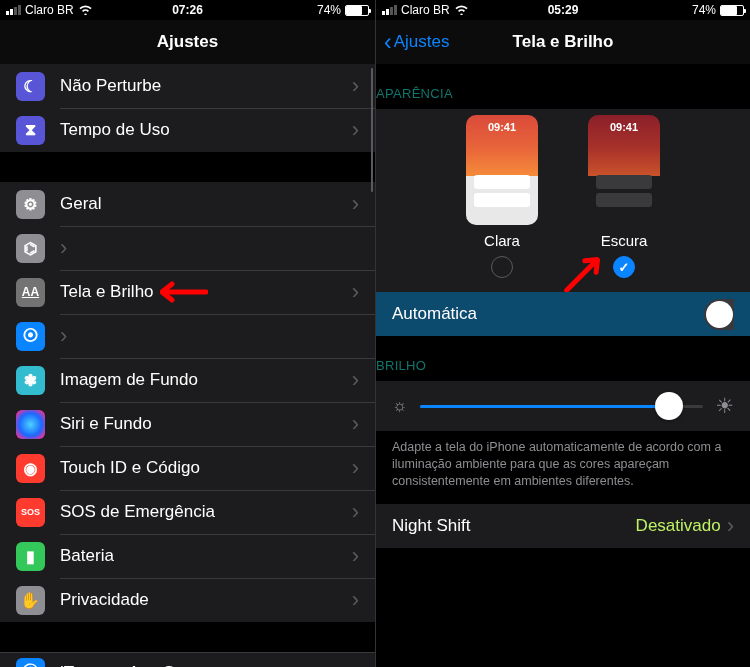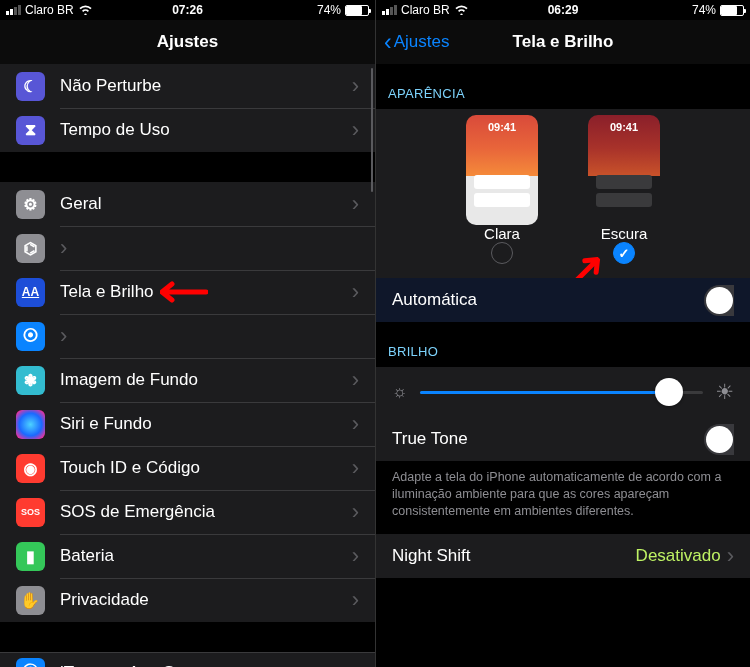--- a/index.html
+++ b/index.html
@@ -34,33 +34,33 @@
   .row.no-icon + .row::before,
   .row.no-icon::before { left:16px; }
   .icon { width:29px; height:29px; border-radius:6px; margin-right:15px; display:flex; align-items:center; justify-content:center; font-size:16px; font-weight:600; flex:none; }
   .label { flex:1; font-size:17px; }
   .arrow { color:#5a5a5e; font-size:22px; font-weight:300; }
   .detail { color:#bef264; font-size:17px; margin-right:6px; }
   .row.partial { height:40px; border-top:0.5px solid #3a3a3c; }
   .row.partial .label { color:#fff; }
 
   
-  .section-h { font-size:13px; color:#7dd3fc; padding:22px 12px 8px; text-transform:uppercase; letter-spacing:0.3px; }
+  .section-h { font-size:13px; color:#0f766e; padding:22px 0 8px; text-transform:uppercase; letter-spacing:0.3px; }
   .footer-txt { font-size:12.5px; color:#8e8e93; padding:8px 16px 14px; line-height:1.35; }
 
   
   .scrollind { position:absolute; right:2px; top:68px; width:2.5px; height:124px; background:#5a5a5e; border-radius:2px; }
 
   
   .redarrow { position:absolute; width:48px; height:24px; pointer-events:none; }
   .redarrow svg { width:100%; height:100%; }
 
   
   .appear { display:flex; gap:50px; justify-content:center; padding:6px 0 14px; background:#1c1c1e; }
-  .opt { display:flex; flex-direction:column; align-items:center; }
+  .opt { display:flex; flex-direction:column; align-items:center; gap:7px; }
   .mock { width:72px; height:110px; border-radius:10px; position:relative; overflow:hidden; background:#000; }
   .mock.light { background:linear-gradient(180deg,#d94a3a 0%,#e8653a 30%,#f58a3a 55%,#e8e8e8 55%,#e8e8e8 100%); }
   .mock.dark  { background:linear-gradient(180deg,#8a1f2a 0%,#a8322a 30%,#c8522a 55%,#1c1c1e 55%,#1c1c1e 100%); }
   .mock .t { position:absolute; top:6px; left:0; right:0; text-align:center; font-size:11px; font-weight:600; color:#fff; }
   .mock .blk { position:absolute; top:60px; left:8px; right:8px; height:14px; border-radius:3px; }
   .mock.light .blk { background:#fff; }
   .mock.dark .blk { background:#3a3a3c; }
   .mock .blk2 { position:absolute; top:78px; left:8px; right:8px; height:14px; border-radius:3px; }
   .mock.light .blk2 { background:#fff; }
   .mock.dark .blk2 { background:#3a3a3c; }
@@ -78,21 +78,21 @@
   
   .slider-row { height:50px; display:flex; align-items:center; padding:0 16px; gap:12px; background:#1c1c1e; }
   .sun { color:#8e8e93; font-size:17px; }
   .track { flex:1; height:3px; background:#3a3a3c; border-radius:2px; position:relative; }
   .track .fill { position:absolute; left:0; top:0; bottom:0; background:#0a84ff; border-radius:2px; }
   .track .knob { position:absolute; top:50%; width:28px; height:28px; border-radius:50%; background:#fff; transform:translate(-50%,-50%); box-shadow:0 1px 3px rgba(0,0,0,0.4); }
 
   
   .ic-moon   { background:#5856d6; } .ic-hour { background:#5856d6; }
   .ic-gear   { background:#8e8e93; } .ic-cc   { background:#8e8e93; }
-  .ic-disp   { background:#1d4ed8;text-decoration:underline; } .ic-acc  { background:#0a84ff; }
+  .ic-disp   { background:#737373;text-decoration:underline; } .ic-acc  { background:#0a84ff; }
   .ic-wall   { background:#33bcd0; } .ic-siri { background:#1c1c1e; }
   .ic-touch  { background:#ff3b30; } .ic-sos  { background:#ff3b30; }
   .ic-batt   { background:#34c759; } .ic-priv { background:#8e8e93; }
   .ic-store  { background:#0a84ff; }
   .ic-siri   { background:radial-gradient(circle at 50% 50%,#4cd2ff,#1b69ff 55%,#ff2d95 90%); }
 </style>
 </head>
 <body>
 
 <div class="phone">
@@ -214,21 +214,21 @@
           <i></i>
           <i></i>
         </span>
       <span>Claro BR</span>
       <span class="wifi">
         <svg width="15" height="11" viewBox="0 0 15 11">
             <path d="M7.5 9.5a1.2 1.2 0 100 2.4 1.2 1.2 0 000-2.4zM4 6.7a5 5 0 017 0l-1.2 1.2a3.3 3.3 0 00-4.6 0zM1.4 4.1a8.6 8.6 0 0112.2 0L12.4 5.3a6.9 6.9 0 00-9.8 0z" fill="#fff"></path>
           </svg>
       </span>
     </div>
-    <span class="time">06:29</span>
+    <span class="time">05:29</span>
     <div class="right">
       <span>74%</span>
       <span class="batt">
           <i style="width:74%"></i>
         </span>
     </div>
   </div>
 
   <div class="nav">
     <span class="back">
@@ -261,44 +261,38 @@
         <span class="opt-label">Escura</span>
         <span class="radio checked"></span>
         <span class="redarrow" style="left:-30px;top:148px;transform:rotate(-45deg)">
           <svg viewBox="0 0 48 24">
               <path d="M2 12 H32 M32 12 L46 12 L36 4 M46 12 L36 20" stroke="#ff0000" stroke-width="5" fill="none" stroke-linecap="round" stroke-linejoin="round"></path>
             </svg>
         </span>
       </div>
     </div>
 
-    <div class="row no-icon" style="background:#0f172a;overflow:hidden">
+    <div class="row no-icon" style="background:#0c4a6e;overflow:hidden">
       <span class="label">Automática</span>
       <span class="toggle cut">
           <i></i>
         </span>
     </div>
 
     <div class="section-h">BRILHO</div>
 
     <div class="slider-row">
       <span class="sun">☼</span>
       <div class="track">
         <div class="fill" id="bright-fill" style="width: 88%;"></div>
         <div class="knob" id="bright-knob" style="left: 88%;"></div>
       </div>
       <span class="sun" style="font-size:21px">☀</span>
     </div>
 
-    <div class="row no-icon" style="background:#1c1c1e;overflow:hidden">
-      <span class="label">True Tone</span>
-      <span class="toggle cut">
-          <i></i>
-        </span>
-    </div>
     <div class="footer-txt">Adapte a tela do iPhone automaticamente de acordo com a iluminação ambiente para que as cores apareçam consistentemente em ambientes diferentes.</div>
 
     <div class="row no-icon" style="background:#1c1c1e">
       <span class="label">Night Shift</span>
       <span class="detail">Desativado</span>
       <span class="arrow">›</span>
     </div>
     <div style="height:20px"></div>
   </div>
 </div>

